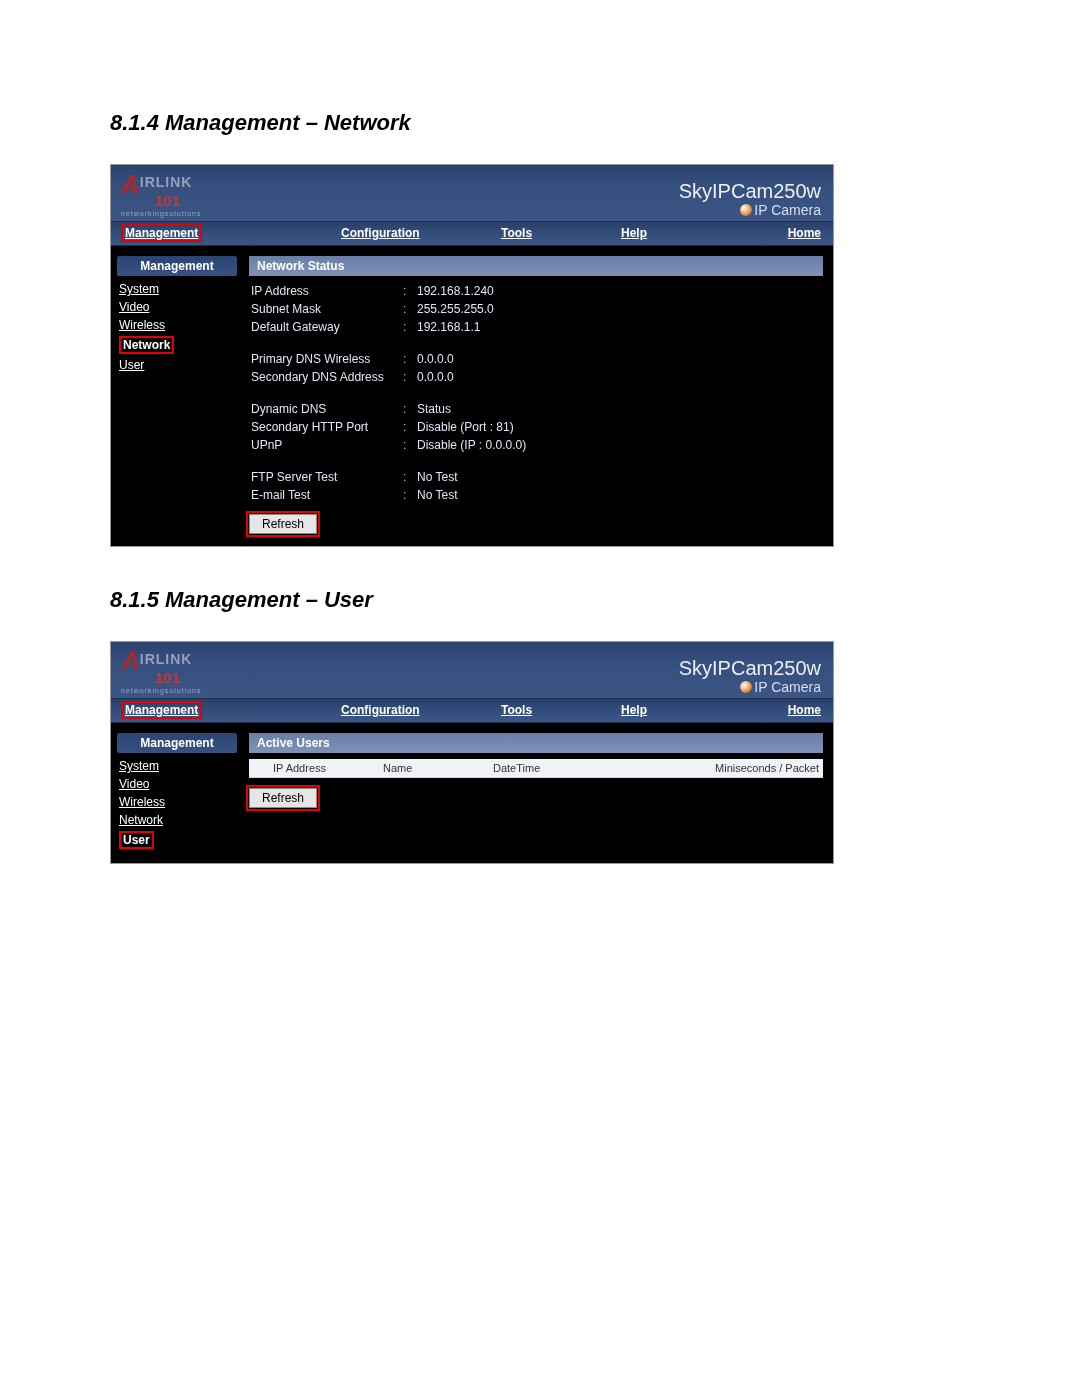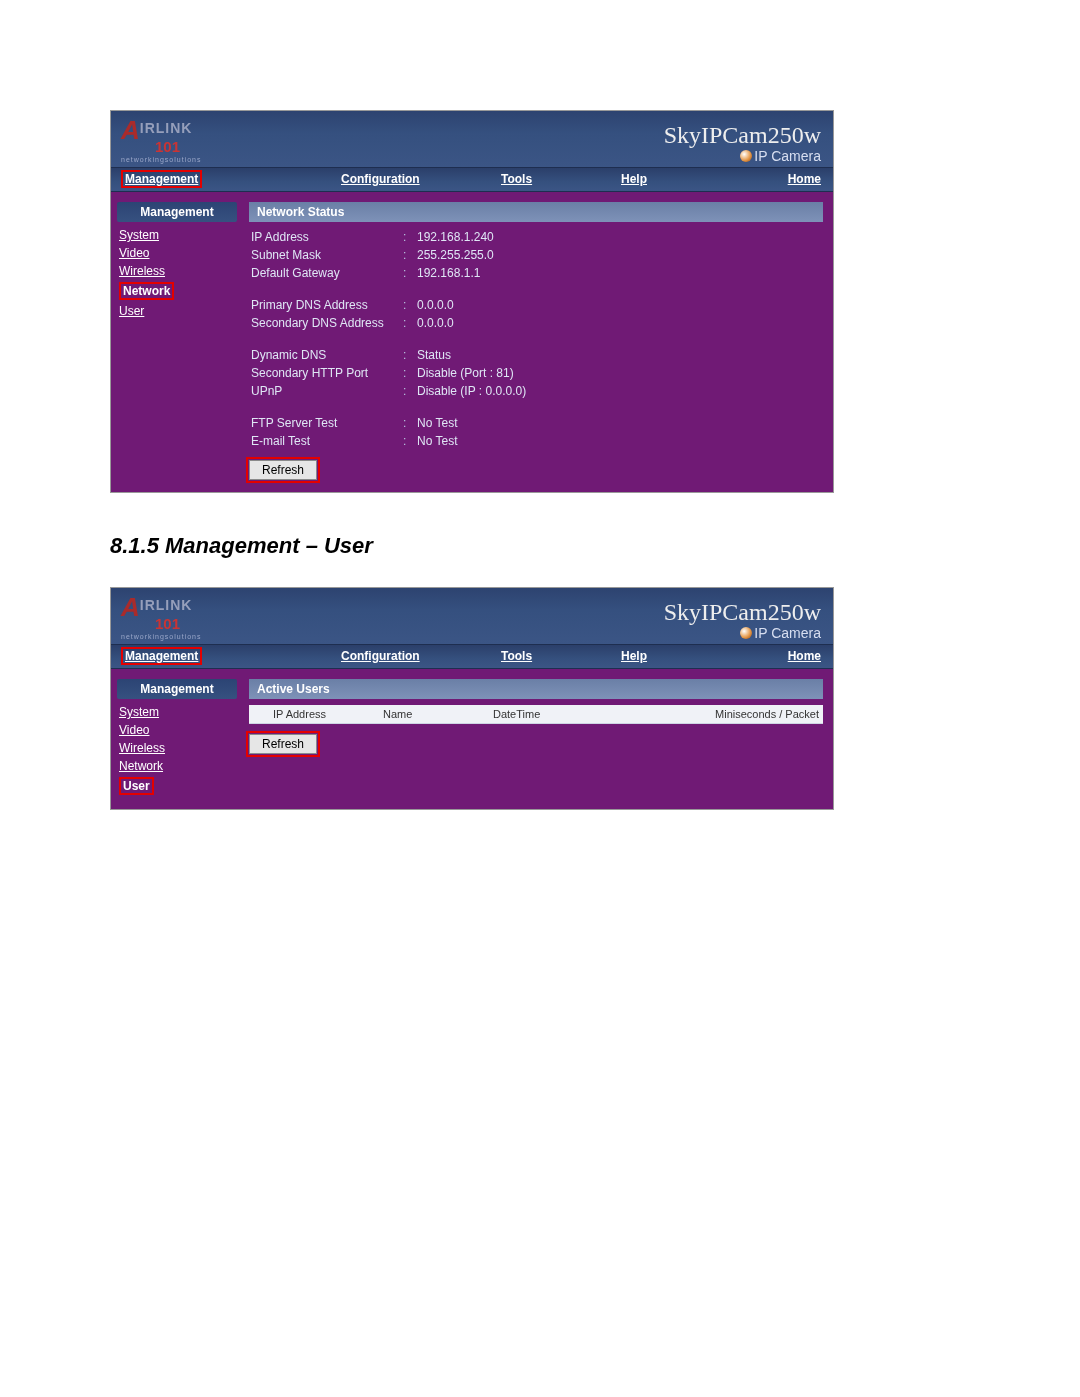--- a/index.html
+++ b/index.html
@@ -36,21 +36,21 @@
     text-align: center;
     font-size: 19px;
   }
 
   
   .shot {
     width: 724px;
     margin: 0 0 40px 0;
     border: 1px solid #999;
     box-sizing: border-box;
-    background: #701a75;
+    background: #000000;
     font-family: Arial, sans-serif;
     font-size: 12px;
     color: #fff;
   }
   .shot-head {
     display: flex;
     align-items: flex-end;
     padding: 8px 12px 4px 10px;
     background: linear-gradient(#2d4370, #35507f 40%, #3b5585);
     height: 56px;
@@ -87,22 +87,22 @@
     letter-spacing: 1px;
     display: block;
     margin-top: 2px;
   }
   .head-spacer { flex: 1 1 auto; }
   .head-title {
     text-align: right;
     line-height: 1;
   }
   .head-title-main {
-    font-family: Liberation Serif, serif;
-    font-size: 24px;
+    font-family: Liberation Sans, sans-serif;
+    font-size: 20px;
     color: #eee;
   }
   .head-title-sub {
     font-family: Liberation Sans, sans-serif;
     font-size: 14px;
     color: #d7def0;
     text-align: right;
     margin-top: 2px;
   }
   .ip-orb {
@@ -219,20 +219,21 @@
   .tbl-head .c2 { flex: 0 0 110px; }
   .tbl-head .c3 { flex: 0 0 110px; }
   .tbl-head .c4 { flex: 1 1 auto; }
   .tbl-head .c5 { flex: 0 0 140px; text-align: right; }
 </style>
 </head>
 <body>
 
 <div class="page">
 
+  <h3 class="section">8.1.4 Management – Network</h3>
 
 
   <div class="shot">
     <div class="shot-head">
       <div class="logo-block">
         <span class="logo-a">A</span><span class="logo-irlink">IRLINK</span>
         <span class="logo-101">101</span>
         <span class="logo-sub">networkingsolutions</span>
       </div>
       <div class="head-spacer"></div>
@@ -274,21 +275,21 @@
             <div class="v">255.255.255.0</div>
           </div>
         <div class="kv">
             <div class="k">Default Gateway</div>
             <div class="sep">:</div>
             <div class="v">192.168.1.1</div>
           </div>
 
         <div class="kv-gap"></div>
         <div class="kv">
-            <div class="k">Primary DNS Address</div>
+            <div class="k">Primary DNS Wireless</div>
             <div class="sep">:</div>
             <div class="v">0.0.0.0</div>
           </div>
         <div class="kv">
             <div class="k">Secondary DNS Address</div>
             <div class="sep">:</div>
             <div class="v">0.0.0.0</div>
           </div>
 
         <div class="kv-gap"></div>

